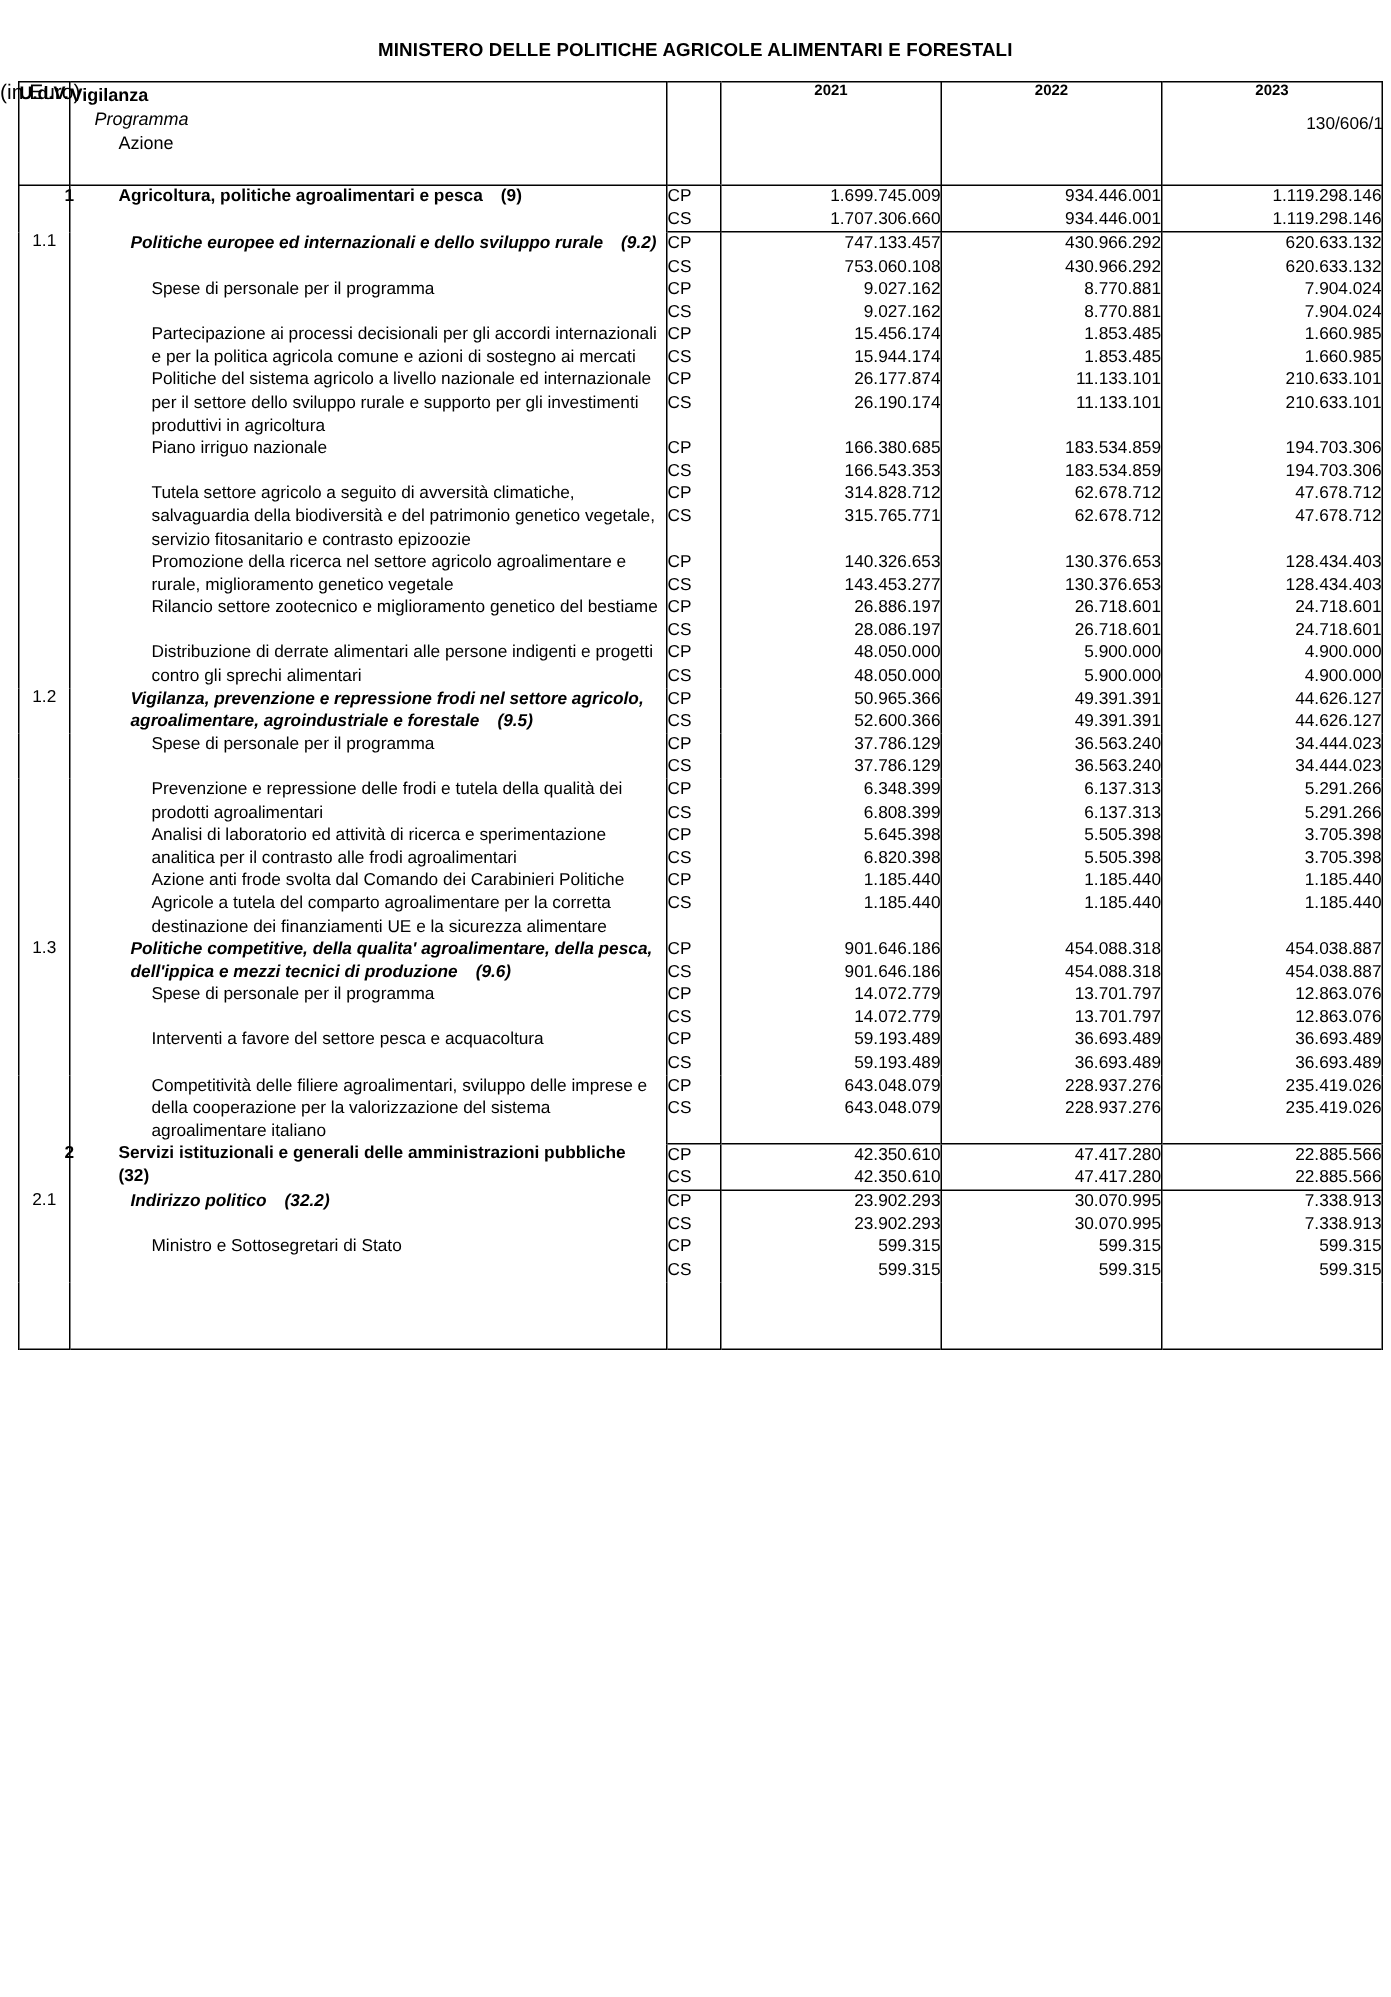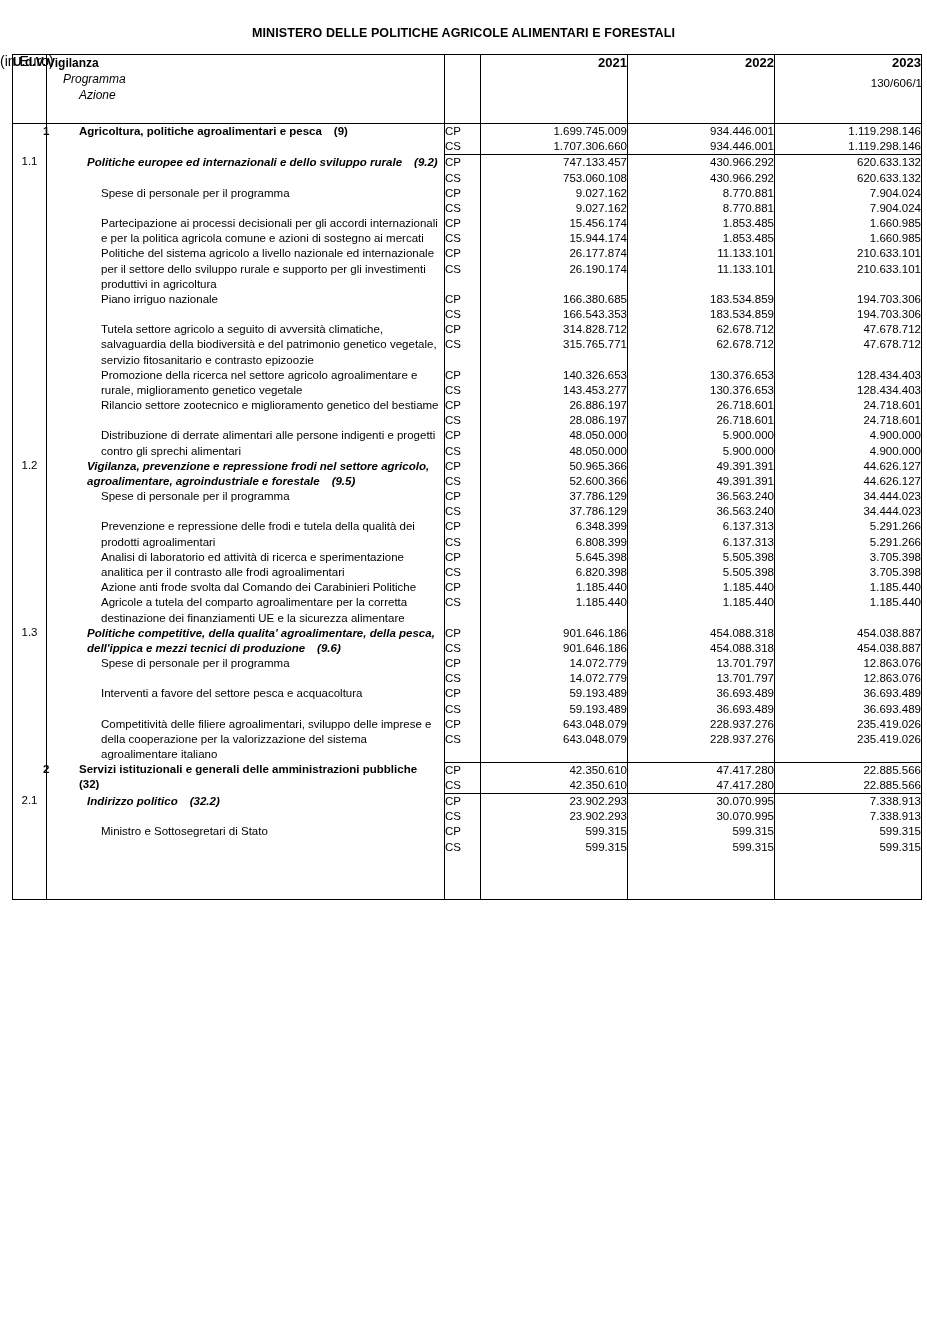--- a/index.html
+++ b/index.html
@@ -73,29 +73,29 @@
   }
   .hdr-desc {
     border: 1.6px solid #000;
     font-size: 12px;
     padding: 3px 0 0 70px;
     line-height: 1.35;
     text-align: left;
   }
   .hdr-desc .lv1 { font-weight: bold; }
   .hdr-desc .lv2 { font-weight: normal; font-style: italic; padding-left: 16px; }
-  .hdr-desc .lv3 { font-weight: normal; padding-left: 32px; font-style: italic; }
+  .hdr-desc .lv3 { font-weight: normal; padding-left: 32px; }
   .hdr-blank {
     border-top: 1.6px solid #000;
     border-bottom: 1.6px solid #000;
   }
   .hdr-year {
     border: 1.6px solid #000;
-    font-size: 13px;
-    text-align: right;
+    font-size: 10px;
+    text-align: center;
     vertical-align: middle;
     margin-top: 32px;
   }
 
   
   .cell-udv {
     border-left: 1.6px solid #000;
     border-right: 1.6px solid #000;
     font-size: 11.5px;
     text-align: center;

